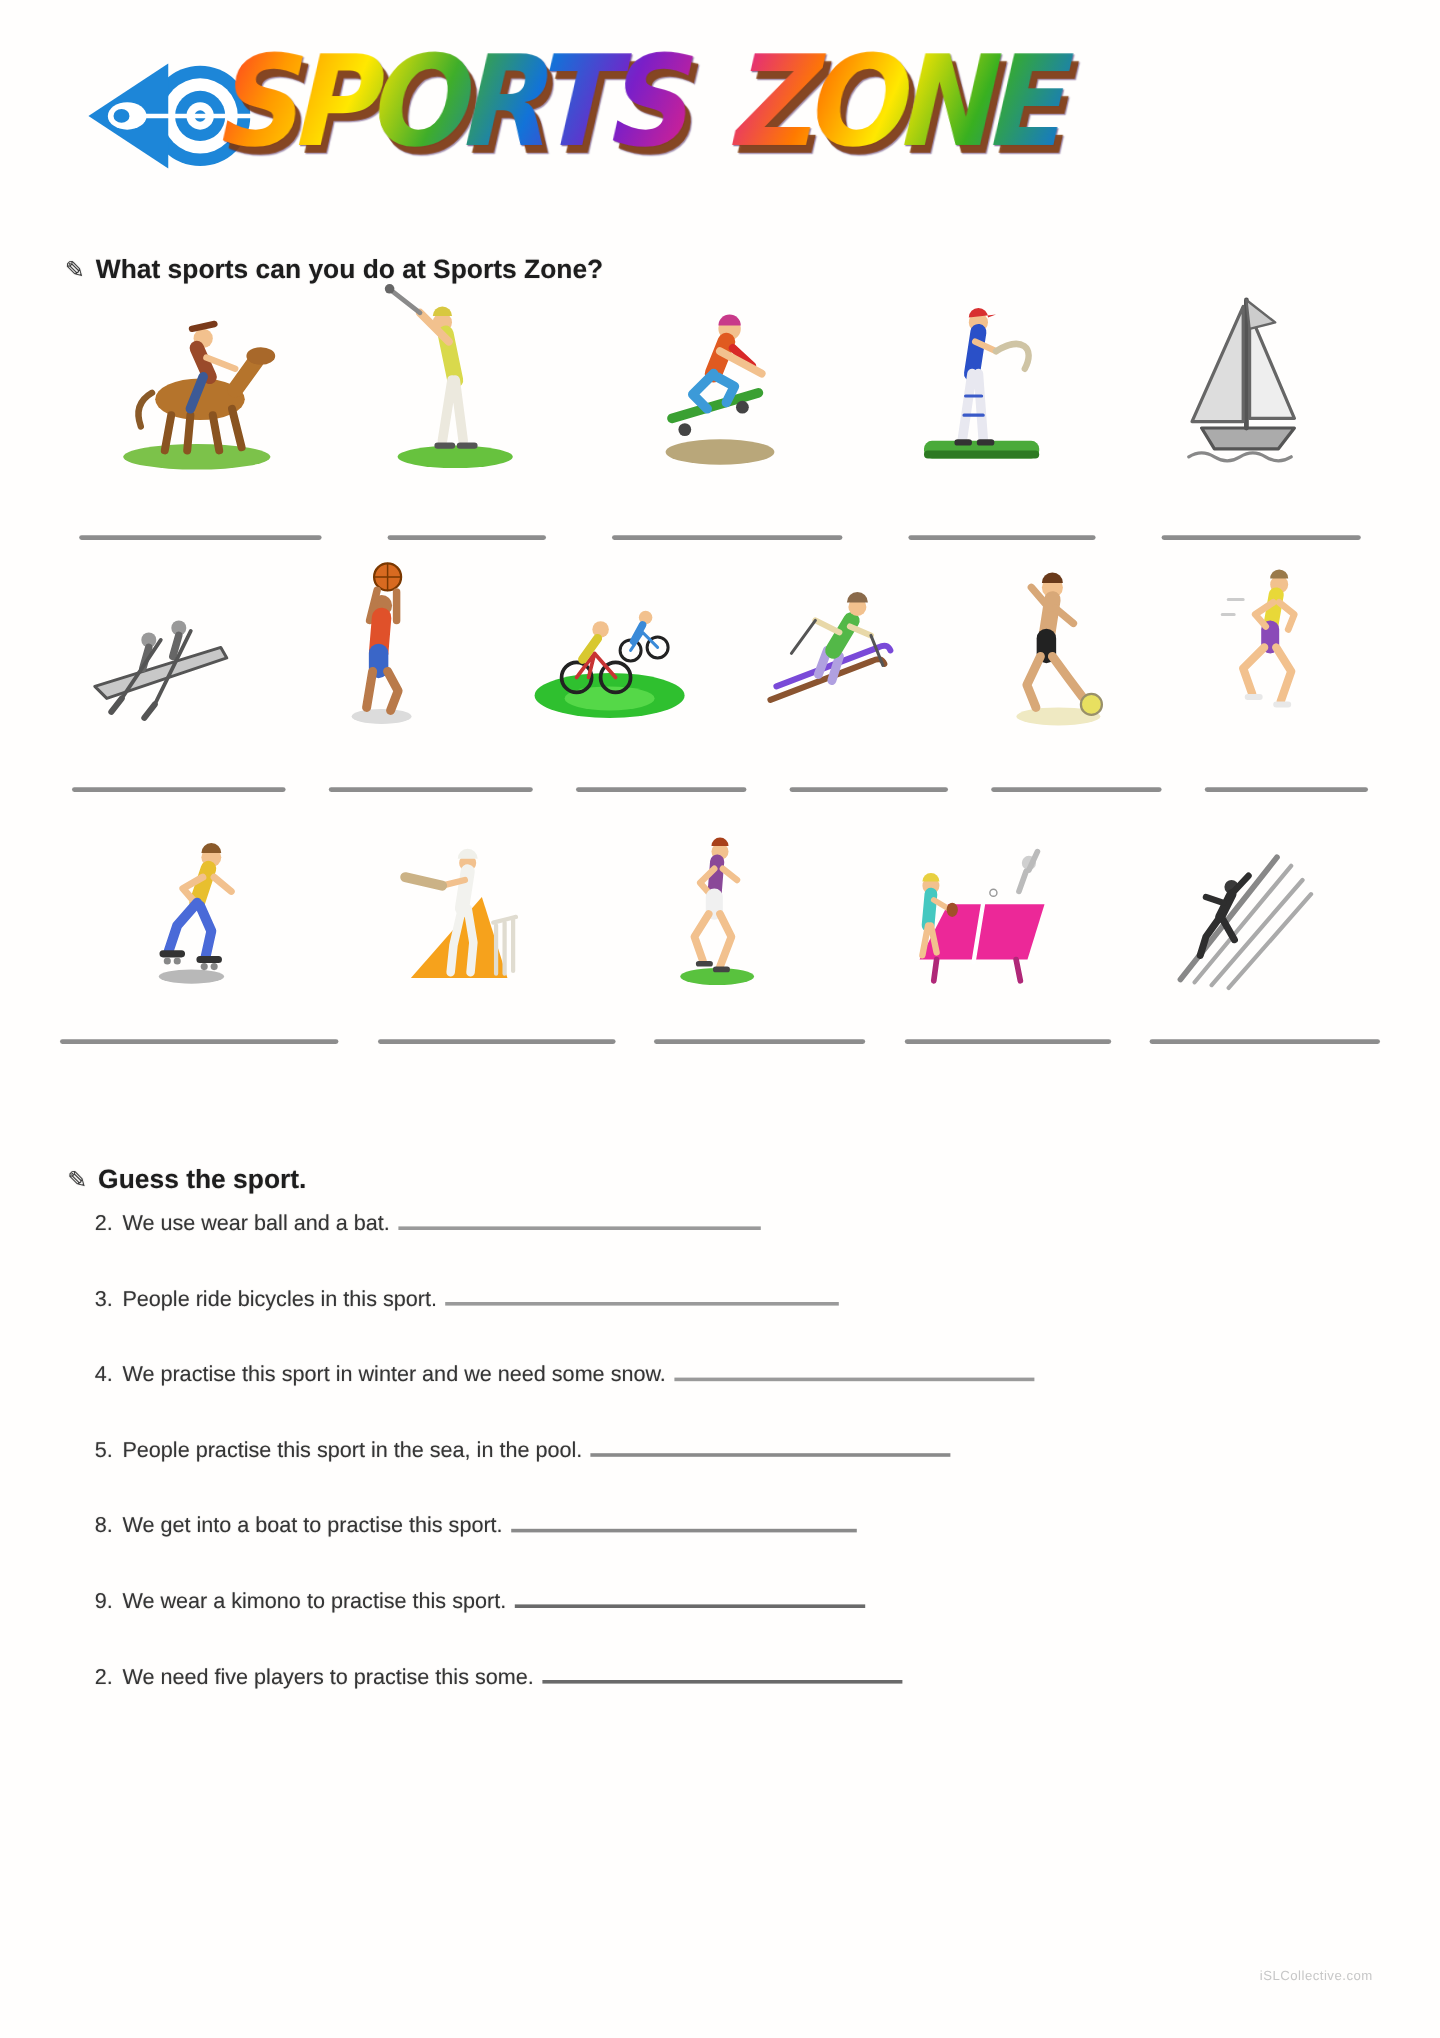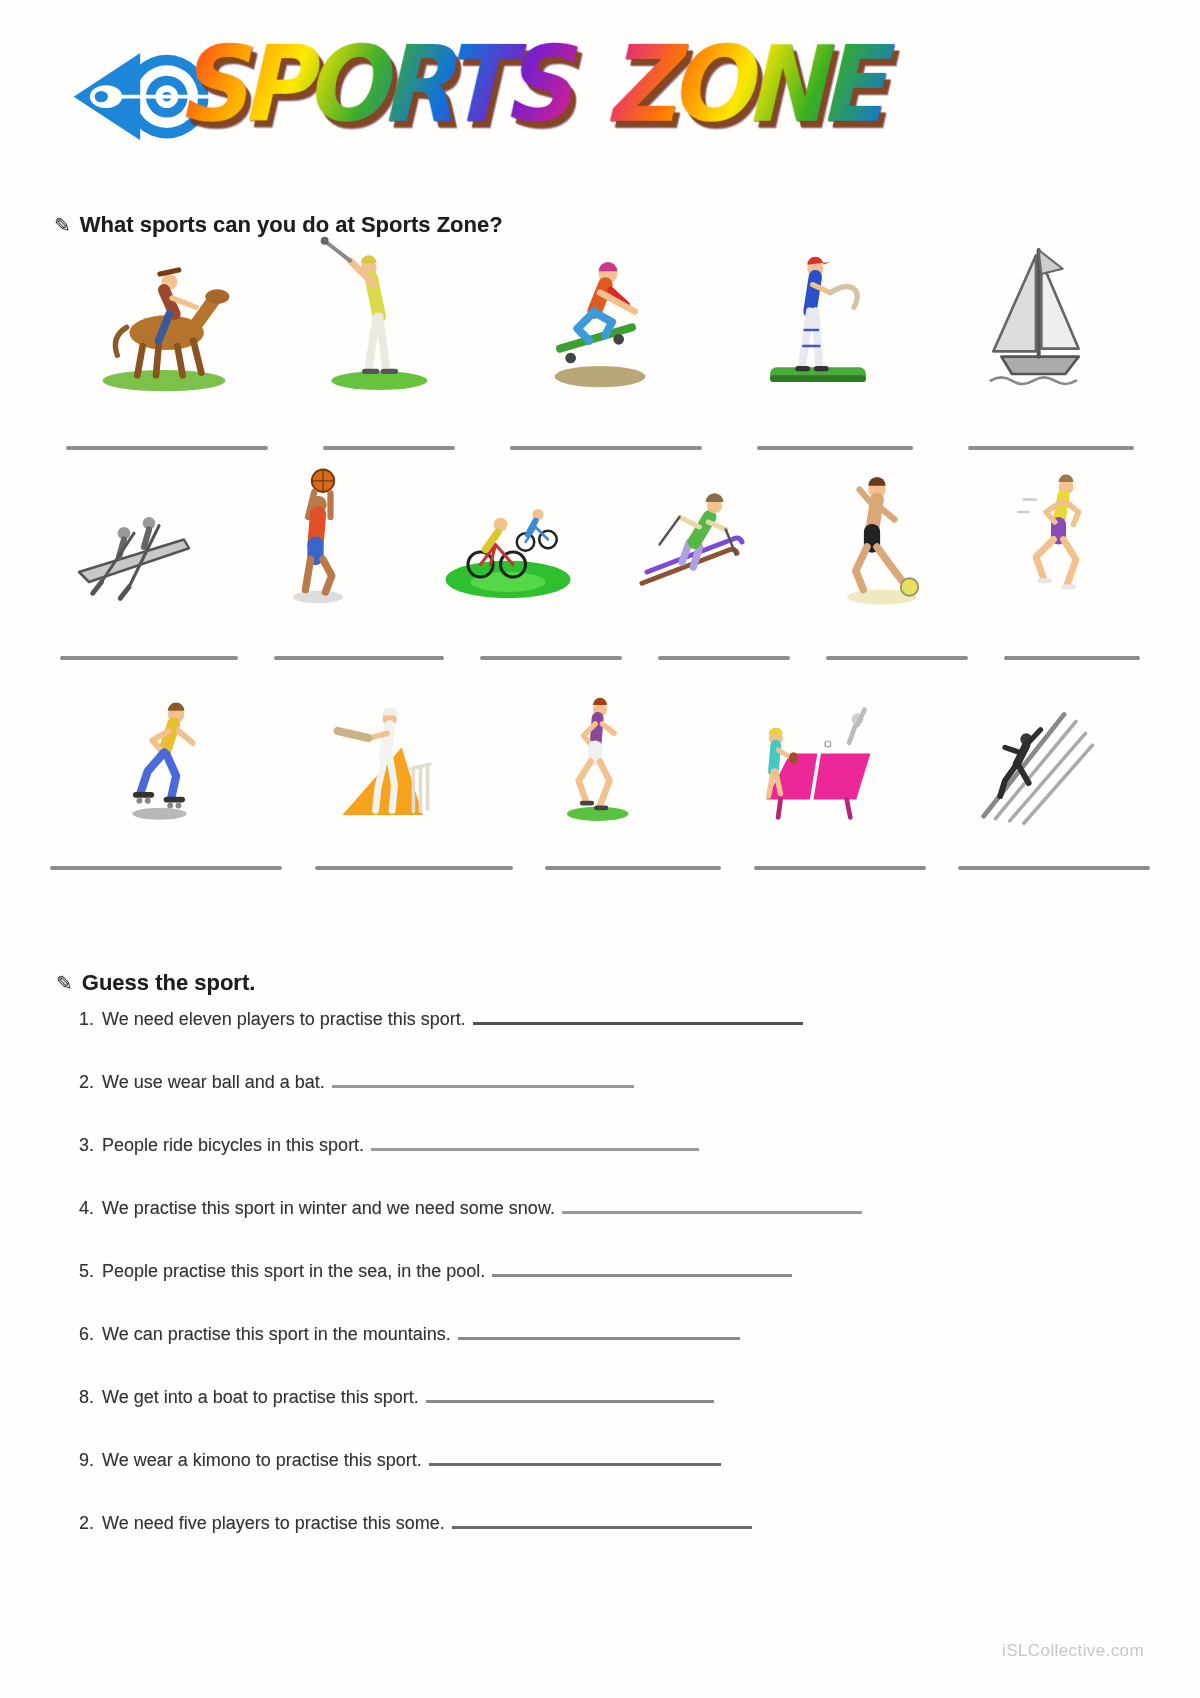--- a/index.html
+++ b/index.html
@@ -40,21 +40,21 @@
   #blanks1{top:446px;padding:0 66px;}
   #blanks2{top:656px;padding:0 60px;}
   #blanks3{top:866px;padding:0 50px;}
   .pline{height:4px;background:#8d8d8d;border-radius:2px;}
   
   .questions{position:absolute;top:1008px;left:62px;width:1090px;}
   .q{height:63px;font-size:18px;line-height:22px;color:#353535;text-shadow:0 0 1px rgba(0,0,0,0.30);white-space:nowrap;}
   .q .num{display:inline-block;width:32px;text-align:right;margin-right:8px;}
   .q .blank{display:inline-block;height:12px;margin-left:7px;border-bottom:3px solid #777;}
   
-  .watermark{position:absolute;top:1641px;right:56px;font-size:17px;color:#c7c7c7;letter-spacing:0.4px;}
+  .watermark{position:absolute;top:1641px;right:56px;font-size:11px;color:#c7c7c7;letter-spacing:0.4px;}
 </style>
 </head>
 <body>
 
 <div class="page">
 
   <svg class="logo" viewBox="0 0 160 125">
     <circle cx="104" cy="60" r="44" fill="#1d86d8"></circle>
     <circle cx="104" cy="60" r="33" fill="#ffffff"></circle>
     <circle cx="104" cy="60" r="22" fill="#1d86d8"></circle>
@@ -312,26 +312,24 @@
     <div class="pline" style="width:176px"></div>
     <div class="pline" style="width:172px"></div>
     <div class="pline" style="width:192px"></div>
   </div>
 
   <div class="sec-head" id="head2">
     <span class="pencil">✎</span><span>Guess the sport.</span>
   </div>
 
   <div class="questions">
-    <div class="q"><span class="num">1.</span><span>We need eleven players to practise this sport.</span><span class="blank" style="width:330px;border-color:#4f4f4f"></span></div>
     <div class="q"><span class="num">2.</span><span>We use wear ball and a bat.</span><span class="blank" style="width:302px;border-color:#9a9a9a"></span></div>
     <div class="q"><span class="num">3.</span><span>People ride bicycles in this sport.</span><span class="blank" style="width:328px;border-color:#9a9a9a"></span></div>
     <div class="q"><span class="num">4.</span><span>We practise this sport in winter and we need some snow.</span><span class="blank" style="width:300px;border-color:#9a9a9a"></span></div>
     <div class="q"><span class="num">5.</span><span>People practise this sport in the sea, in the pool.</span><span class="blank" style="width:300px;border-color:#8a8a8a"></span></div>
-    <div class="q"><span class="num">6.</span><span>We can practise this sport in the mountains.</span><span class="blank" style="width:282px;border-color:#8a8a8a"></span></div>
     <div class="q"><span class="num">8.</span><span>We get into a boat to practise this sport.</span><span class="blank" style="width:288px;border-color:#8a8a8a"></span></div>
     <div class="q"><span class="num">9.</span><span>We wear a kimono to practise this sport.</span><span class="blank" style="width:292px;border-color:#6a6a6a"></span></div>
     <div class="q"><span class="num">2.</span><span>We need five players to practise this some.</span><span class="blank" style="width:300px;border-color:#6a6a6a"></span></div>
   </div>
 
   <div class="watermark">iSLCollective.com</div>
 
 </div>
 
 </body></html>

